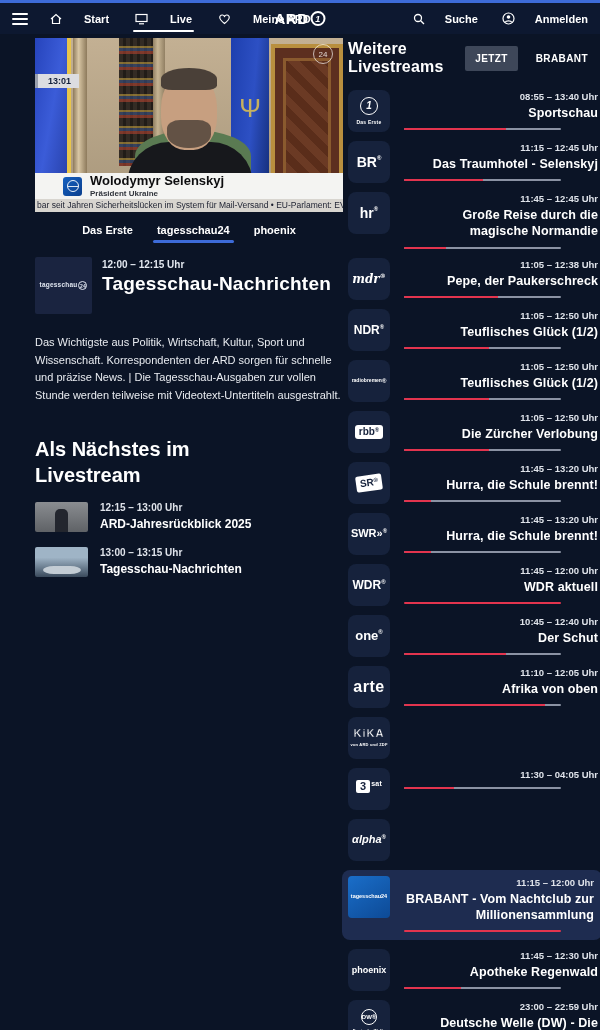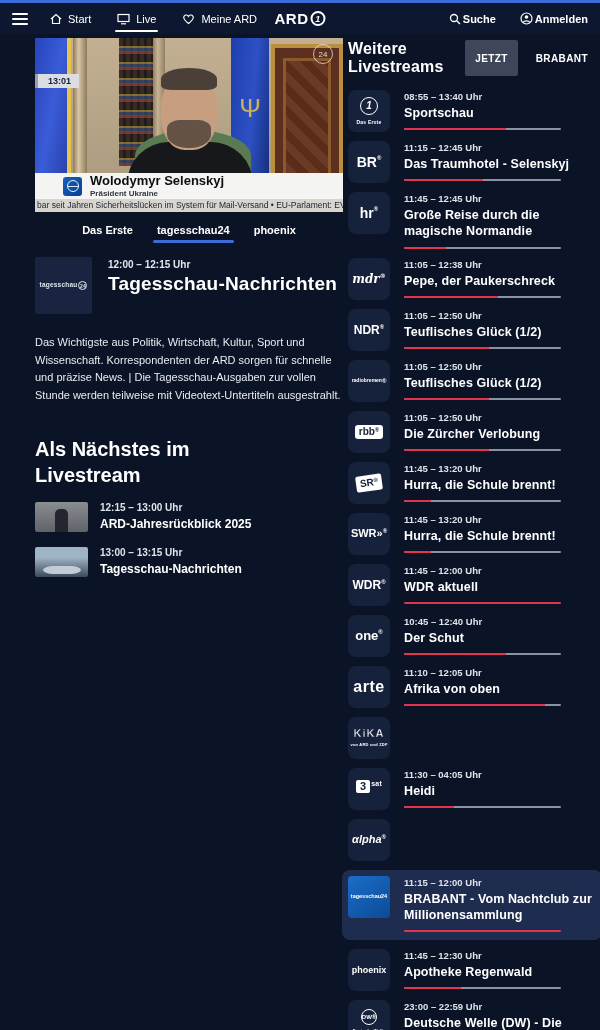--- a/index.html
+++ b/index.html
@@ -7,27 +7,27 @@
   .page { width:600px; height:1030px; background:#0b1426; position:relative; overflow:hidden; }
 
   
   .topbar { height:3px; width:100%; background:#3d6bd8; }
 
   
   header { height:31px; display:flex; align-items:center; padding:0 12px; background:#0d1830; position:relative; }
   .burger { background:none; border:none; cursor:pointer; width:16px; display:flex; flex-direction:column; gap:3px; margin-right:22px; }
   .burger span { display:block; height:2px; background:#fff; border-radius:1px; }
   nav { display:flex; align-items:center; gap:26px; height:100%; }
-  .navitem { display:flex; align-items:center; gap:6px; font-size:11px; font-weight:normal; color:#fff; text-decoration:none; height:100%; position:relative; }
+  .navitem { display:flex; align-items:center; gap:22px; font-size:11px; font-weight:bold; color:#fff; text-decoration:none; height:100%; position:relative; }
   .navitem svg { display:block; }
   .navitem.active::after { content:""; position:absolute; left:-2px; right:-2px; bottom:2px; height:2px; background:#fff; border-radius:1px; }
   .ardlogo { position:absolute; left:50%; transform:translateX(-50%); display:flex; align-items:center; font-weight:bold; font-size:15px; letter-spacing:.5px; cursor:pointer; }
   .ardlogo .one { width:15px; height:15px; border:2px solid #fff; border-radius:50%; display:inline-flex; align-items:center; justify-content:center; font-size:9px; font-style:italic; margin-left:2px; }
   .hright { margin-left:auto; display:flex; align-items:center; gap:24px; }
-  .hitem { display:flex; align-items:center; gap:2px; font-size:11px; font-weight:bold; color:#fff; text-decoration:none; cursor:pointer; }
+  .hitem { display:flex; align-items:center; gap:20px; font-size:11px; font-weight:bold; color:#fff; text-decoration:none; cursor:pointer; }
 
   
   .main { display:flex; padding:0 2px 0 35px; gap:5px; margin-top:4px; }
   .leftcol { width:308px; flex:none; }
   .rightcol { width:250px; flex:none; padding-top:2px; }
 
   
   .player { width:308px; height:174px; position:relative; overflow:hidden; background:linear-gradient(180deg,#c3b093,#a8977b); cursor:pointer; }
   .sc-colL { position:absolute; left:38px; top:0; width:14px; height:174px; background:linear-gradient(90deg,#8d7a5c,#d8c6a4 40%,#8d7a5c); }
   .sc-colL2 { position:absolute; left:118px; top:0; width:12px; height:174px; background:linear-gradient(90deg,#7d6c50,#cbb996 40%,#7d6c50); opacity:.7; }
@@ -51,49 +51,49 @@
   .ltname { font-size:13px; font-weight:bold; color:#0d0d0f; line-height:1.1; }
   .ltrole { font-size:8px; font-weight:bold; color:#31353d; }
   .ticker { position:absolute; left:0; right:0; bottom:0; height:13px; background:#d8d5cf; color:#1c2030; font-size:8.5px; line-height:13px; white-space:nowrap; overflow:hidden; padding-left:2px; }
 
   
   .tabs { display:flex; justify-content:center; gap:24px; margin:12px 0 14px; }
   .tab { font-size:11px; font-weight:bold; color:#fff; padding-bottom:7px; position:relative; cursor:pointer; }
   .tab.active::after { content:""; position:absolute; left:-4px; right:-4px; bottom:0; height:3px; background:#3d6bd8; border-radius:2px; }
 
   
-  .proginfo { display:flex; gap:16px; margin-top:4px; }
+  .proginfo { display:flex; gap:10px; margin-top:4px; }
   .progtile { width:57px; height:57px; background:#1a2440; border-radius:2px; flex:none; display:flex; align-items:center; justify-content:center; }
   .ts24logo { font-size:6.5px; font-weight:bold; color:#dfe5ef; letter-spacing:.2px; }
   .ts24logo .c24 { display:inline-flex; width:9px; height:9px; border:1px solid #dfe5ef; border-radius:50%; align-items:center; justify-content:center; font-size:5px; margin-left:1px; vertical-align:middle; }
   .progtime { font-size:10px; font-weight:bold; color:#e2e7ef; margin:2px 0 3px; }
   .progtitle { font-size:19px; font-weight:bold; letter-spacing:.2px; }
   .progdesc { font-size:11px; line-height:1.6; color:#e8ebf0; margin-top:20px; width:306px; }
 
   
   .nextheading { font-size:20px; font-weight:bold; line-height:1.3; margin-top:32px; width:200px; }
   .nextitem { display:flex; gap:12px; margin-top:14px; cursor:pointer; }
   .nextthumb { width:53px; height:30px; border-radius:2px; flex:none; position:relative; overflow:hidden; }
   .thumb-a { background:linear-gradient(180deg,#8a8d91,#5f6266); }
   .thumb-a::after { content:""; position:absolute; left:20px; top:7px; width:13px; height:23px; background:#23262e; border-radius:5px 5px 0 0; }
   .thumb-b { background:linear-gradient(180deg,#9fb4c6 35%,#3a4a5c); }
   .thumb-b::after { content:""; position:absolute; left:8px; bottom:3px; width:38px; height:8px; background:#c3ccd4; border-radius:40%/70%; }
   .nexttime { font-size:10px; font-weight:bold; color:#dfe3ea; margin-bottom:3px; }
   .nexttitle { font-size:12px; font-weight:bold; line-height:1.35; max-width:170px; }
 
   
-  .lsheader { display:flex; margin-bottom:14px; }
+  .lsheader { display:flex; align-items:center; margin-bottom:14px; }
   .lsheading { font-size:16px; font-weight:bold; letter-spacing:.2px; }
   .togglebtn { background:none; border:none; color:#fff; font-family:inherit; font-size:10px; font-weight:bold; letter-spacing:.4px; padding:7px 10px; margin-left:8px; cursor:pointer; border-radius:2px; }
   .togglebtn.active { background:#3e4759; }
   .lsrow { display:flex; gap:14px; margin-bottom:9px; cursor:pointer; align-items:flex-start; }
   .lsrow.selected { background:#1e2c50; border-radius:8px; padding:6px 8px 8px 6px; margin-left:-6px; margin-right:-4px; }
   .lstile { width:42px; height:42px; border-radius:8px; background:#16223c; flex:none; display:flex; flex-direction:column; align-items:center; justify-content:center; overflow:hidden; text-align:center; }
   .lsrow.selected .lstile { background:linear-gradient(145deg,#1a6ec9,#0d4a96); border-radius:4px; }
-  .lsbody { flex:1; min-width:0; padding-top:1px; }
+  .lsbody { flex:1; min-width:0; padding-top:1px;text-align:right; }
   .lstime { font-size:9.5px; font-weight:bold; color:#dfe3ea; margin-bottom:3px; }
   .lstitle { font-size:12.5px; font-weight:bold; line-height:1.3; letter-spacing:.1px; }
   .lsbar { width:157px; height:2px; background:#8b92a3; margin-top:7px; border-radius:1px; overflow:hidden; }
   .lsfill { height:100%; background:#e3344e; }
   .lslogotext { font-size:11px; font-weight:bold; color:#fff; line-height:1; }
   .lsreg { font-size:6px; vertical-align:top; }
   .lsub { font-size:4.5px; font-weight:bold; color:#fff; margin-top:3px; letter-spacing:.2px; }
   
   .logo-daserste .lslogotext { width:18px; height:18px; border:1.5px solid #fff; border-radius:50%; display:flex; align-items:center; justify-content:center; font-size:10px; font-style:italic; }
   .logo-daserste .lsub { font-size:5px; margin-top:4px; }
@@ -413,21 +413,20 @@
       <span class="lsub">von ARD und ZDF</span>
     </div>
   </div>
           <div class="lsrow">
     <div class="lstile logo-3sat">
       <span class="lslogotext"><span>3</span><span class="lsreg"></span></span>
       <span class="lsub">sat</span>
     </div>
     <div class="lsbody">
       <div class="lstime">11:30 – 04:05 Uhr</div>
-      <div class="lstitle">Heidi</div>
       <div class="lsbar">
                 <div class="lsfill" style="width: 32%;"></div>
               </div>
     </div>
   </div>
           <div class="lsrow">
     <div class="lstile logo-alpha">
       <span class="lslogotext"><span>αlpha</span><span class="lsreg">®</span></span>
 
     </div>

